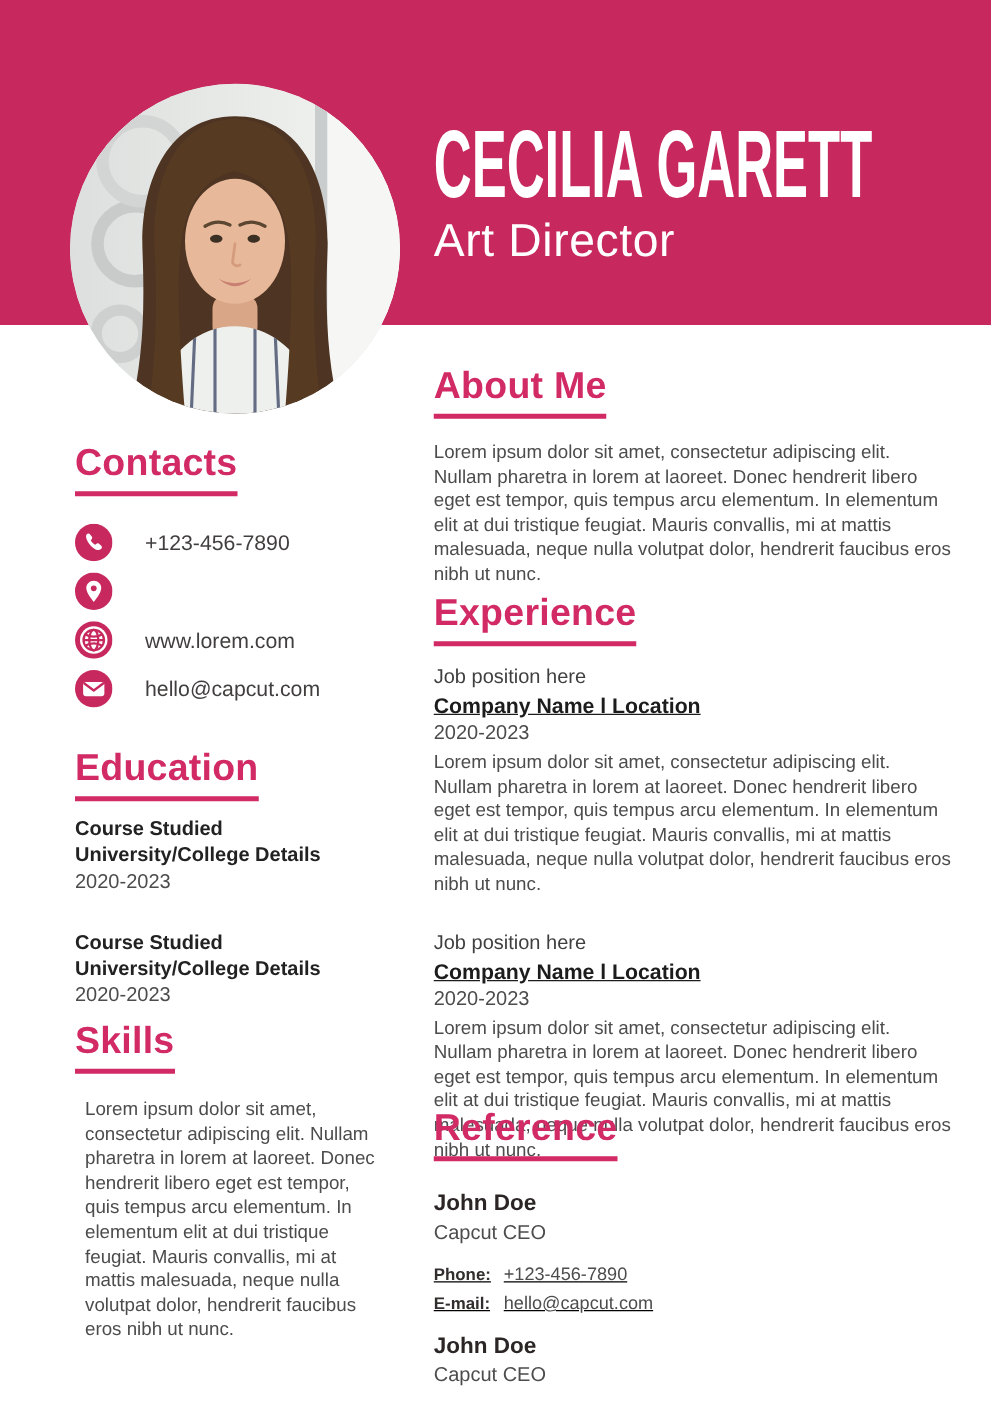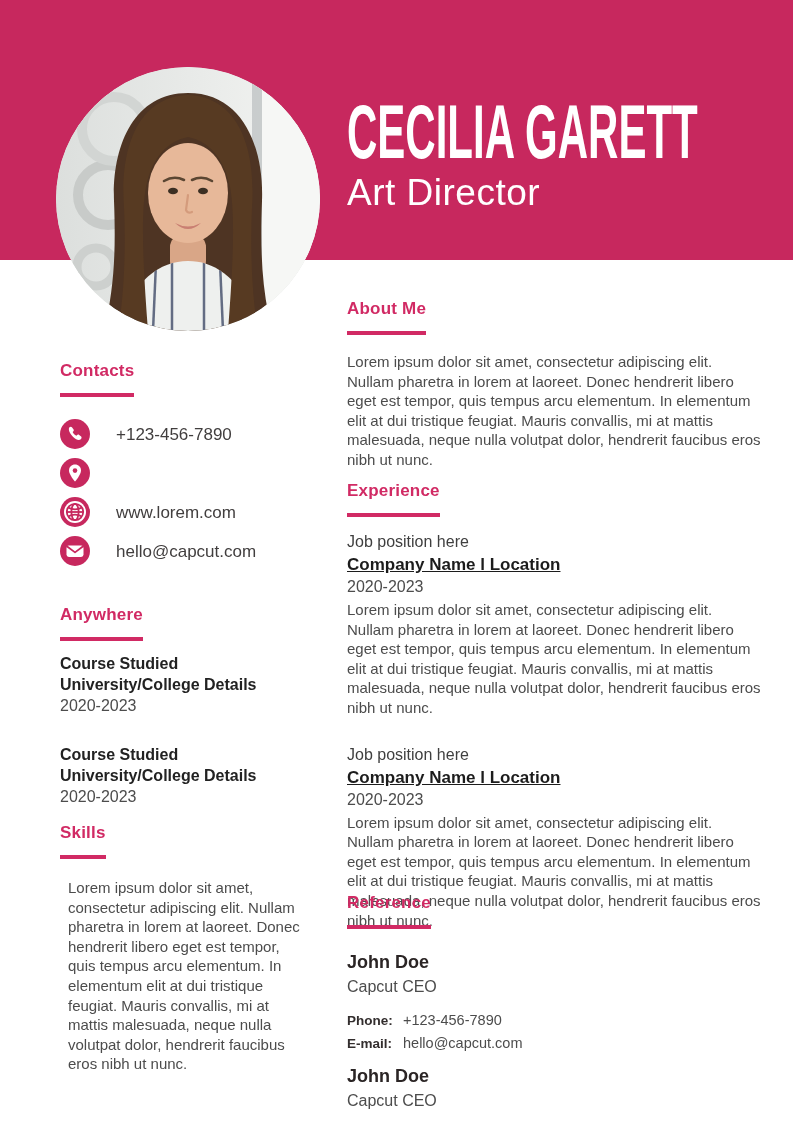--- a/index.html
+++ b/index.html
@@ -49,21 +49,21 @@
     font-size: 37px;
     font-weight: 400;
     letter-spacing: 0.5px;
     line-height: 42px;
   }
   
   .section { position: absolute; }
   .sec-heading {
     display: inline-block;
     color: #D12A64;
-    font-size: 17px;
+    font-size: 30px;
     font-weight: 700;
     letter-spacing: 0.2px;
     padding-bottom: 7px;
     border-bottom: 4px solid #D12A64;
     line-height: 30px;
   }
   .body-text {
     font-size: 15px;
     line-height: 19.6px;
     color: #4c4c4c;
@@ -98,21 +98,21 @@
   .job-position { font-size: 16px; color: #3f3f3f; line-height: 22px; }
   .job-company { font-size: 17px; font-weight: 700; color: #1c1c1c; line-height: 23px; text-decoration: underline; }
   .job-years { font-size: 16px; color: #4c4c4c; line-height: 22px; }
   .job .body-text { margin-top: 2px; width: 414px; }
   .reference { left: 347px; top: 888px; width: 420px; }
   .ref-people { margin-top: 22px; display: flex; gap: 14px; flex-direction: column; }
   .ref-person { width: 196px; }
   .ref-name { font-size: 18px; font-weight: 700; color: #2b2525; line-height: 23px; }
   .ref-role { font-size: 16px; color: #4c4c4c; line-height: 21px; margin-top: 2px; }
   .ref-contacts { margin-top: 15px; }
-  .ref-row { display: flex; align-items: flex-end; margin-top: 7px; }
+  .ref-row { display: flex; align-items: flex-start; margin-top: 7px; text-decoration: underline; }
   .ref-label {
     font-size: 13.5px; font-weight: 700; color: #332e2e;
     width: 56px; flex: 0 0 56px;
   }
   .ref-value { font-size: 14.5px; color: #4c4c4c; }
 </style>
 </head>
 <body>
 
 <div class="page">
@@ -218,21 +218,21 @@
           <rect x="6.5" y="9.5" width="17" height="11.5" rx="2.4" fill="#ffffff"></rect>
           <path d="M7.5,10.8 L15,16.4 L22.5,10.8" fill="none" stroke="#C7285E" stroke-width="1.8" stroke-linecap="round" stroke-linejoin="round"></path>
         </svg>
         <div class="contact-text">hello@capcut.com</div>
       </div>
 
     </div>
   </div>
 
   <div class="section education">
-    <div class="sec-heading">Anywhere</div>
+    <div class="sec-heading">Education</div>
     <div class="edu-entries">
       <div class="edu-entry">
         <div class="edu-course">Course Studied</div>
         <div class="edu-school">University/College Details</div>
         <div class="edu-years">2020-2023</div>
       </div>
       <div class="edu-entry">
         <div class="edu-course">Course Studied</div>
         <div class="edu-school">University/College Details</div>
         <div class="edu-years">2020-2023</div>

